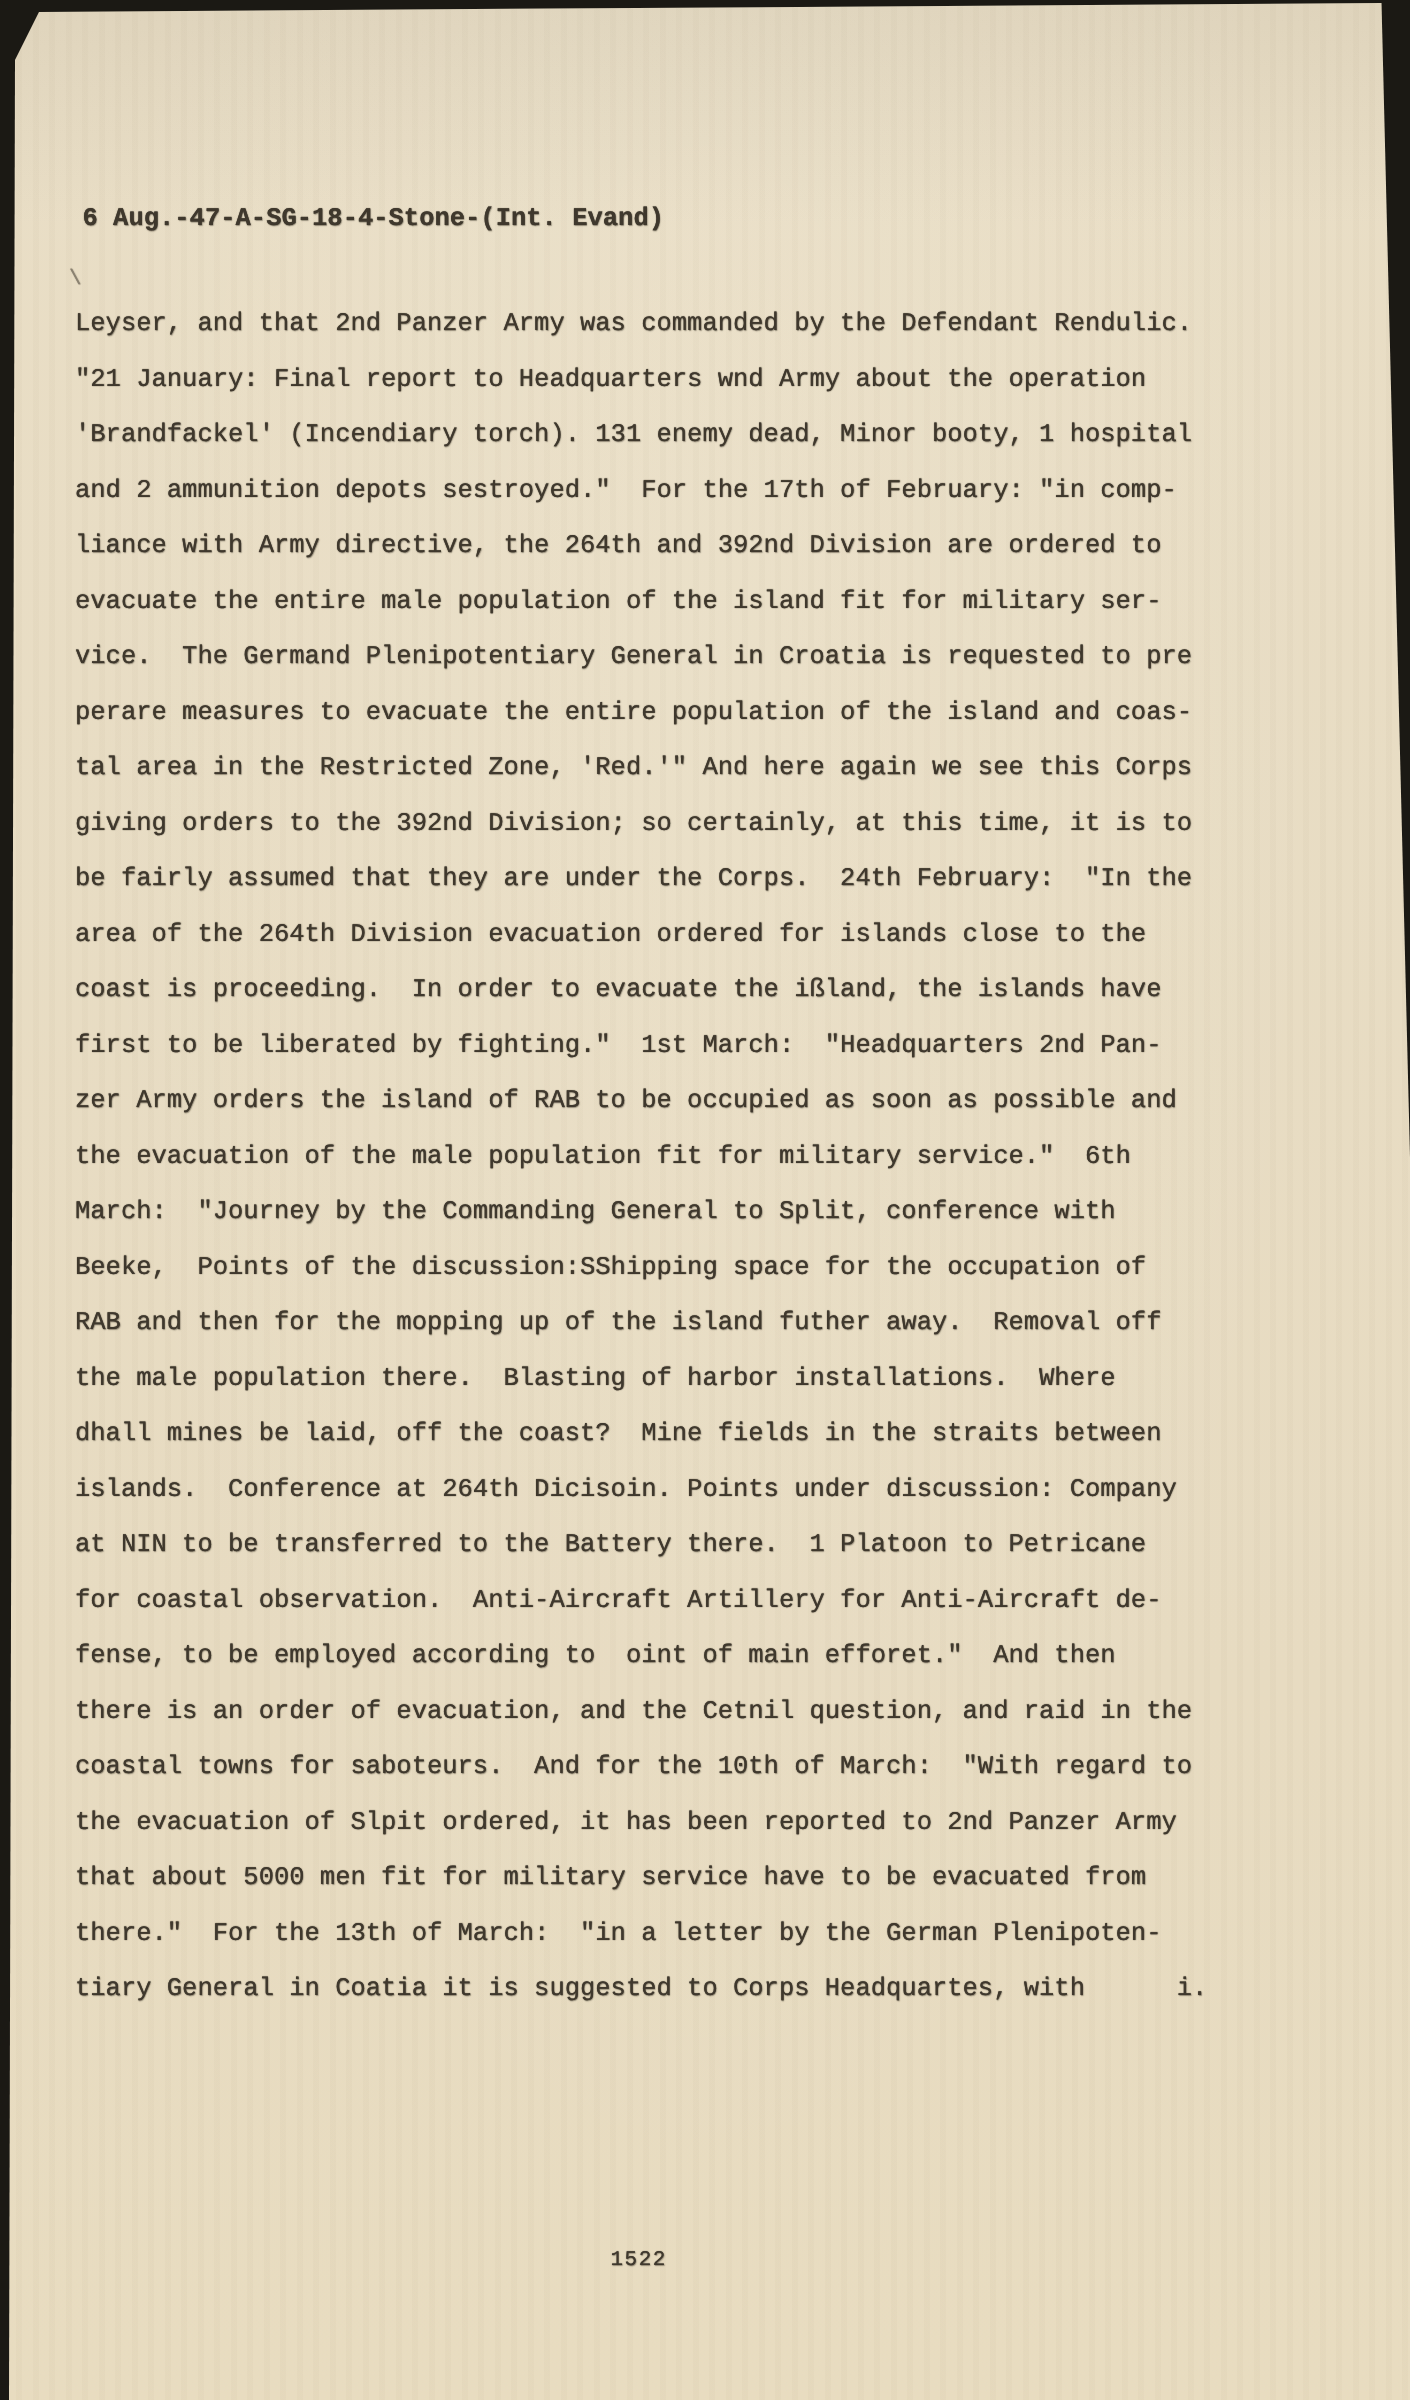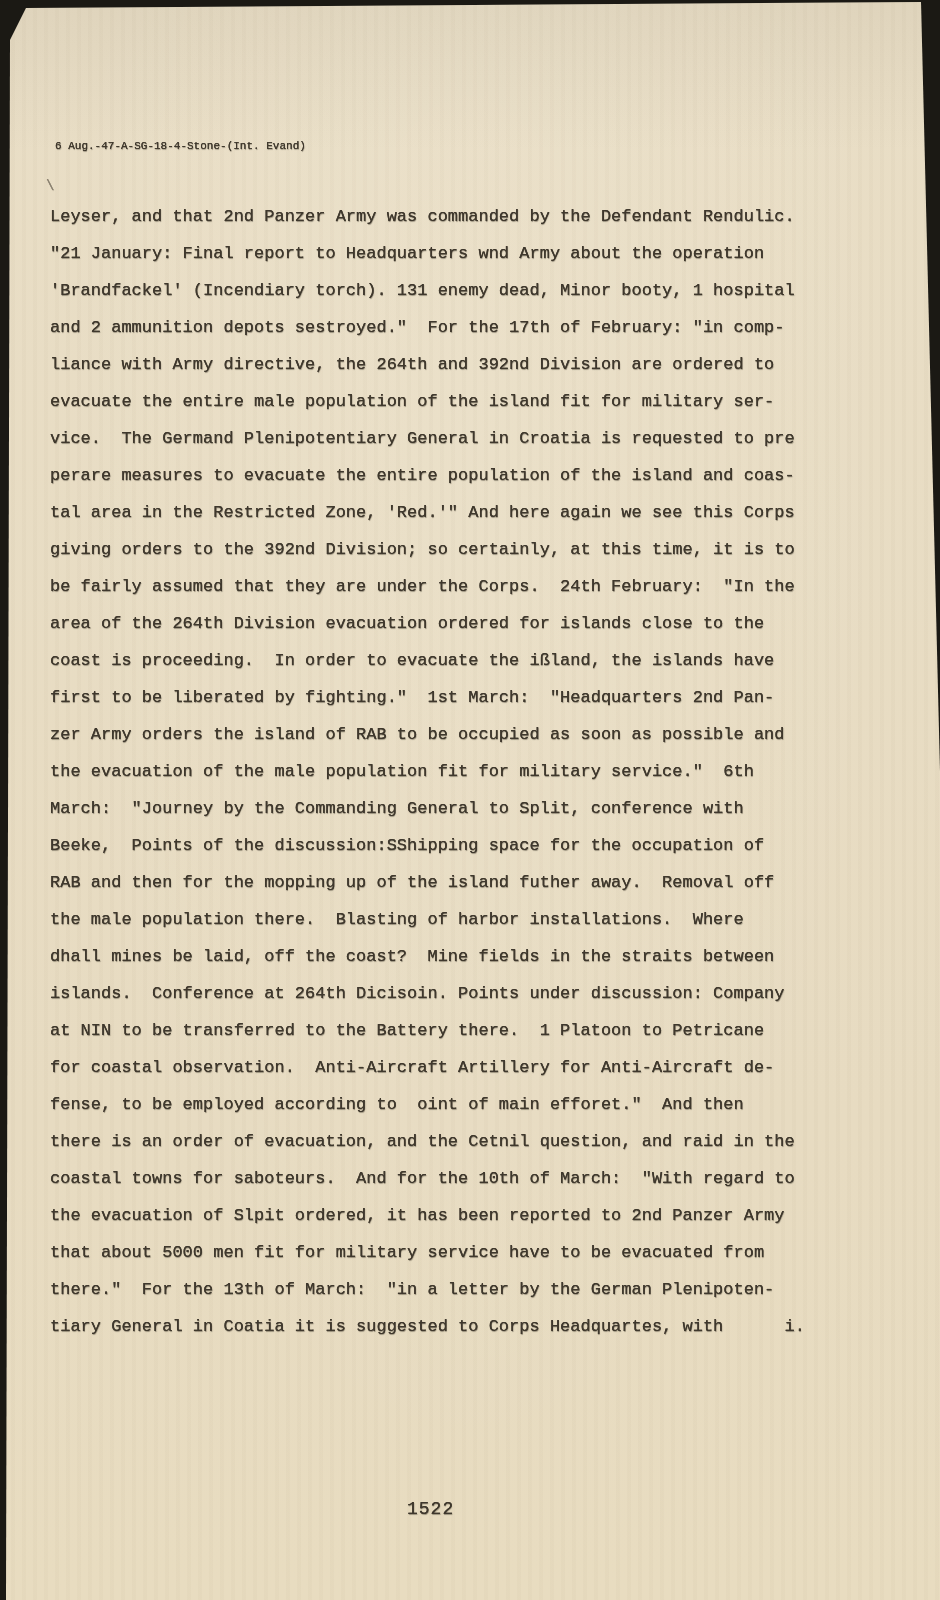--- a/index.html
+++ b/index.html
@@ -22,23 +22,24 @@
     clip-path: polygon(26px 8px, 921px 2px, 940px 772px, 940px 1600px, 6px 1600px, 10px 40px);
   }
   .ink {
     color: var(--ink, #3f382d);
     text-shadow: 0 0 0.6px currentColor, 0.4px 0.5px 0.8px rgba(58,50,38,0.45);
   }
   .doc-header {
     position: absolute;
     left: 55px;
     top: 84px;
-    font-size: 11px;
+    font-size: 17px;
     line-height: 25px;
     white-space: pre;
+    font-weight: bold;
   }
   .doc-body {
     position: absolute;
     left: 50px;
     top: 198px;
     width: 840px;
     font-size: 17px;
     line-height: 37px;
     white-space: pre;
   }
@@ -46,21 +47,21 @@
     position: absolute;
     left: 46px;
     top: 178px;
     font-size: 14px;
     opacity: 0.55;
   }
   .page-number {
     position: absolute;
     left: 407px;
     top: 1499px;
-    font-size: 18px;
+    font-size: 14px;
     letter-spacing: 1px;
   }
 </style>
 </head>
 <body>
 
 <div class="screen">
   <div class="paper">
 
     <div class="doc-header ink">

